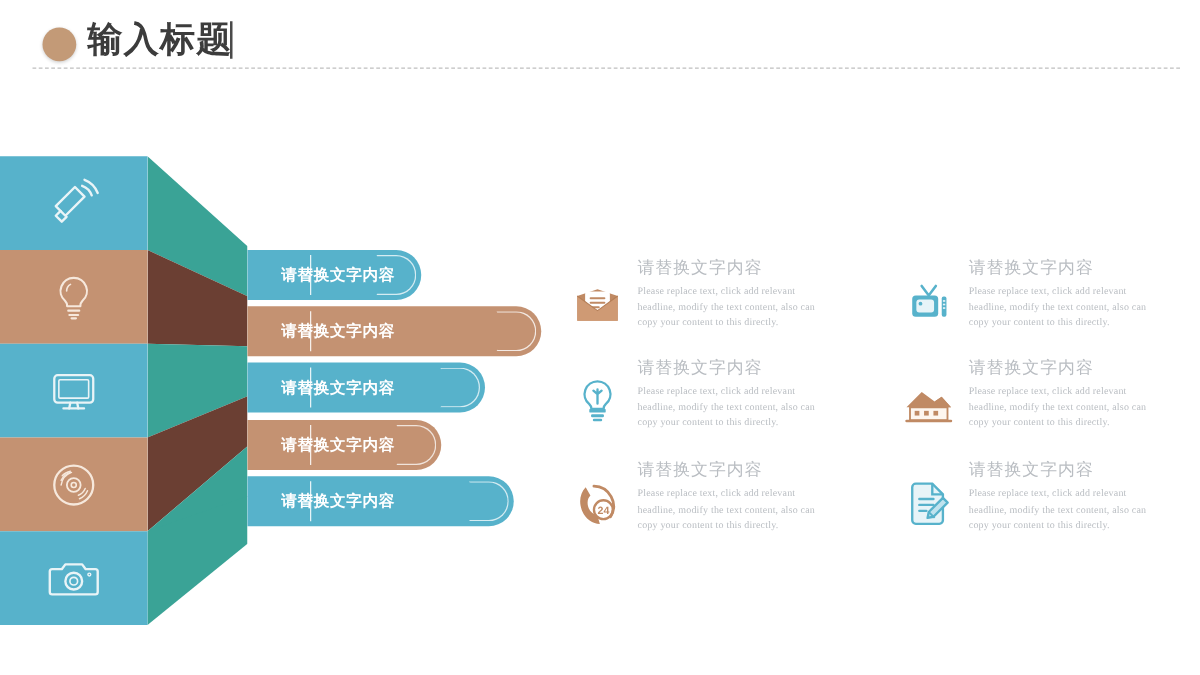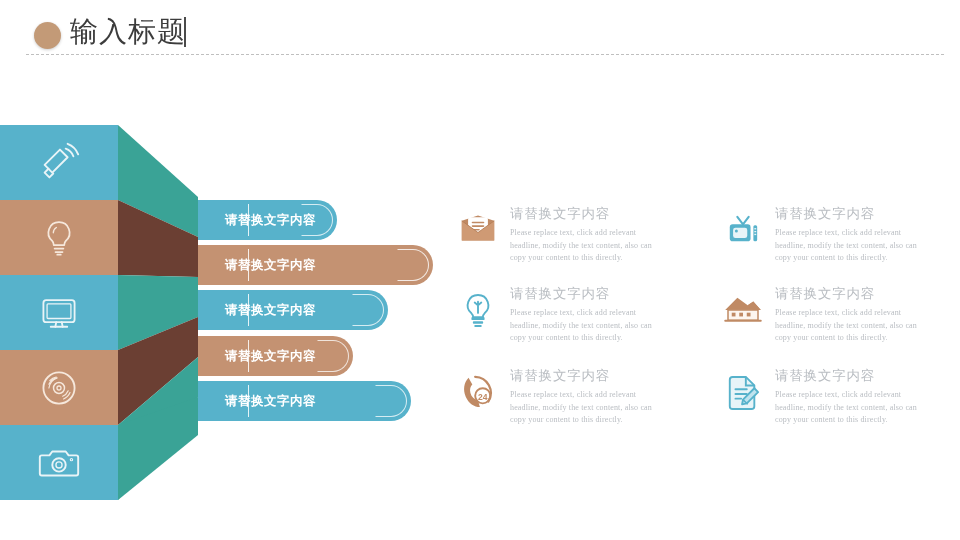--- a/index.html
+++ b/index.html
@@ -15,21 +15,21 @@
   
   .header{position:absolute;left:0;top:0;width:960px;height:56px;}
   .hdr-dot{
     position:absolute;left:34px;top:22px;width:27px;height:27px;border-radius:50%;
     background:#c39a77;
     box-shadow:0 1px 3px rgba(0,0,0,0.20);
   }
   .hdr-title{
     position:absolute;left:70px;top:15px;
     font-size:28px;line-height:34px;color:#3c3c3c;
-    letter-spacing:1px;font-weight:400;white-space:nowrap;
+    letter-spacing:1px;font-weight:700;white-space:nowrap;
   }
   .hdr-caret{
     position:absolute;left:184px;top:17px;width:2px;height:30px;background:#4a4a4a;
   }
   .hdr-rule{
     position:absolute;left:26px;top:54px;width:918px;height:0;
     border-top:1px dashed #bfbfbf;
   }
 
   
@@ -62,21 +62,21 @@
     box-sizing:border-box;
   }
   .tick{
     position:absolute;width:1px;background:rgba(255,255,255,0.85);
   }
 
   
   .grid{position:absolute;left:455px;top:205px;width:480px;height:240px;}
   .cell{position:absolute;width:210px;}
   .cell .cico{position:absolute;left:0;top:8px;width:46px;height:46px;
-    display:flex;align-items:flex-start;justify-content:center;}
+    display:flex;align-items:flex-end;justify-content:center;}
   .cell .ctitle{
     position:absolute;left:55px;top:0;
     font-size:13.5px;color:#b9bdc2;letter-spacing:0.8px;white-space:nowrap;
   }
   .cell .cbody{
     position:absolute;left:55px;top:22px;width:152px;
     font-size:8px;line-height:12.5px;color:#b9bdc2;letter-spacing:0.15px;font-family:Liberation Serif, serif;
   }
 </style>
 </head>

